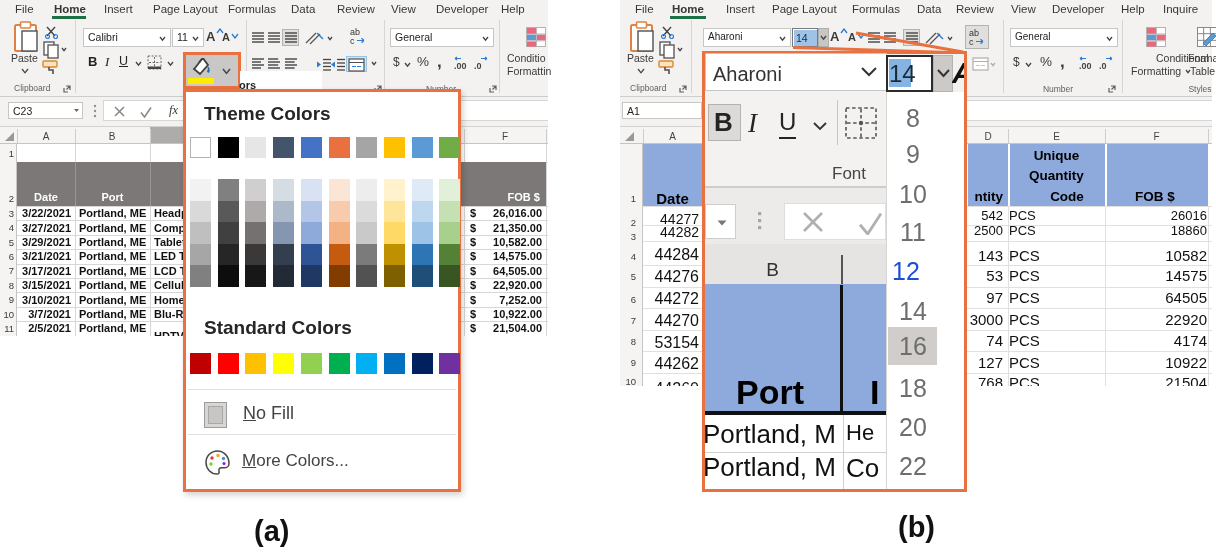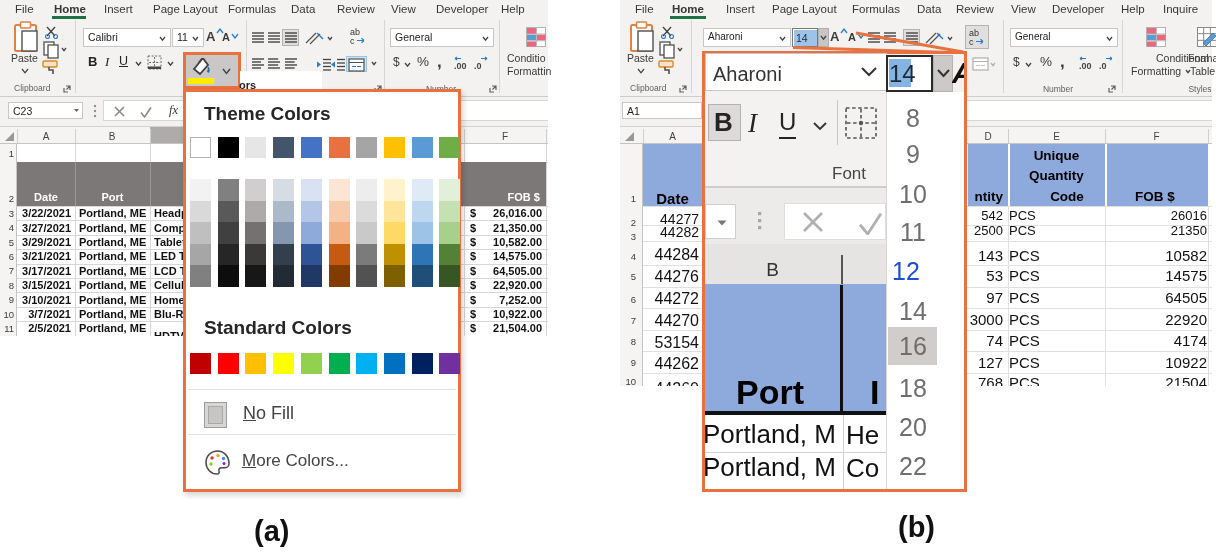--- a/index.html
+++ b/index.html
@@ -610,21 +610,21 @@
 <div class="a t" style="left:620px;top:192.5px;font-size:9.5px;color:#3b3a39;font-weight:400;width:16px;text-align:right;">1</div>
 <div class="a t" style="left:620px;top:216.5px;font-size:9.5px;color:#3b3a39;font-weight:400;width:16px;text-align:right;">2</div>
 <div class="a t" style="left:643px;top:211.44px;font-size:14px;color:#111;font-weight:400;width:56px;text-align:right;">44277</div>
 <div class="a t" style="left:900px;top:207.96px;font-size:13px;color:#111;font-weight:400;width:103px;text-align:right;">542</div>
 <div class="a t" style="left:1009px;top:207.96px;font-size:13px;color:#111;font-weight:400;">PCS</div>
 <div class="a t" style="left:1100px;top:207.96px;font-size:13px;color:#111;font-weight:400;width:107px;text-align:right;">26016</div>
 <div class="a t" style="left:620px;top:230.5px;font-size:9.5px;color:#3b3a39;font-weight:400;width:16px;text-align:right;">3</div>
 <div class="a t" style="left:643px;top:223.94px;font-size:14px;color:#111;font-weight:400;width:56px;text-align:right;">44282</div>
 <div class="a t" style="left:900px;top:222.96px;font-size:13px;color:#111;font-weight:400;width:103px;text-align:right;">2500</div>
 <div class="a t" style="left:1009px;top:222.96px;font-size:13px;color:#111;font-weight:400;">PCS</div>
-<div class="a t" style="left:1100px;top:222.96px;font-size:13px;color:#111;font-weight:400;width:107px;text-align:right;">21350</div>
+<div class="a t" style="left:1100px;top:222.96px;font-size:13px;color:#111;font-weight:400;width:107px;text-align:right;">18860</div>
 <div class="a t" style="left:620px;top:250.5px;font-size:9.5px;color:#3b3a39;font-weight:400;width:16px;text-align:right;">4</div>
 <div class="a t" style="left:643px;top:244.7px;font-size:16px;color:#111;font-weight:400;width:56px;text-align:right;">44284</div>
 <div class="a t" style="left:900px;top:246.8px;font-size:15px;color:#111;font-weight:400;width:103px;text-align:right;">143</div>
 <div class="a t" style="left:1009px;top:246.8px;font-size:15px;color:#111;font-weight:400;">PCS</div>
 <div class="a t" style="left:1100px;top:246.8px;font-size:15px;color:#111;font-weight:400;width:107px;text-align:right;">10582</div>
 <div class="a t" style="left:620px;top:270.5px;font-size:9.5px;color:#3b3a39;font-weight:400;width:16px;text-align:right;">5</div>
 <div class="a t" style="left:643px;top:266.7px;font-size:16px;color:#111;font-weight:400;width:56px;text-align:right;">44276</div>
 <div class="a t" style="left:900px;top:267.3px;font-size:15px;color:#111;font-weight:400;width:103px;text-align:right;">53</div>
 <div class="a t" style="left:1009px;top:267.3px;font-size:15px;color:#111;font-weight:400;">PCS</div>
 <div class="a t" style="left:1100px;top:267.3px;font-size:15px;color:#111;font-weight:400;width:107px;text-align:right;">14575</div>
@@ -727,21 +727,21 @@
 <div class="a " style="left:705px;top:284px;width:181px;height:127px;background:#8EA9DB"></div>
 <div class="a " style="left:840px;top:285px;width:3px;height:126px;background:#111"></div>
 <div class="a t" style="left:705px;top:372px;font-size:34px;color:#000;font-weight:700;width:130px;text-align:center;">Port</div>
 <div class="a t" style="left:870px;top:372px;font-size:34px;color:#000;font-weight:700;">I</div>
 <div class="a " style="left:705px;top:411px;width:181px;height:4px;background:#111"></div>
 <div class="a " style="left:705px;top:415px;width:181px;height:74px;background:#fff"></div>
 <div class="a " style="left:843px;top:415px;width:1px;height:74px;background:#d0d0d0"></div>
 <div class="a" style="left:703px;top:419px;width:138px;height:33px;overflow:hidden">
     <div class="t" style="font-size:26px;color:#111;font-family:'Liberation Sans',sans-serif;white-space:nowrap">Portland, M</div>
   </div>
-<div class="a t" style="left:846px;top:420px;font-size:26px;color:#111;font-weight:400;">He</div>
+<div class="a t" style="left:846px;top:420px;font-size:22px;color:#111;font-weight:400;">He</div>
 <div class="a " style="left:705px;top:452px;width:181px;height:1px;background:#d0d0d0"></div>
 <div class="a" style="left:703px;top:452px;width:138px;height:33px;overflow:hidden">
     <div class="t" style="font-size:26px;color:#111;font-family:'Liberation Sans',sans-serif;white-space:nowrap">Portland, M</div>
   </div>
 <div class="a t" style="left:846px;top:453px;font-size:26px;color:#111;font-weight:400;">Co</div>
 <div class="a " style="left:886px;top:92px;width:78px;height:397px;background:#fff;border-left:1px solid #d8d6d4"></div>
 <div class="a " style="left:888px;top:326.5px;width:49px;height:38px;background:#d0cdca"></div>
 <div class="a t" style="left:892px;top:103px;font-size:25px;color:#6e6e6e;font-weight:400;width:42px;text-align:center;">8</div>
 <div class="a t" style="left:892px;top:139px;font-size:25px;color:#6e6e6e;font-weight:400;width:42px;text-align:center;">9</div>
 <div class="a t" style="left:892px;top:179px;font-size:25px;color:#6e6e6e;font-weight:400;width:42px;text-align:center;">10</div>

